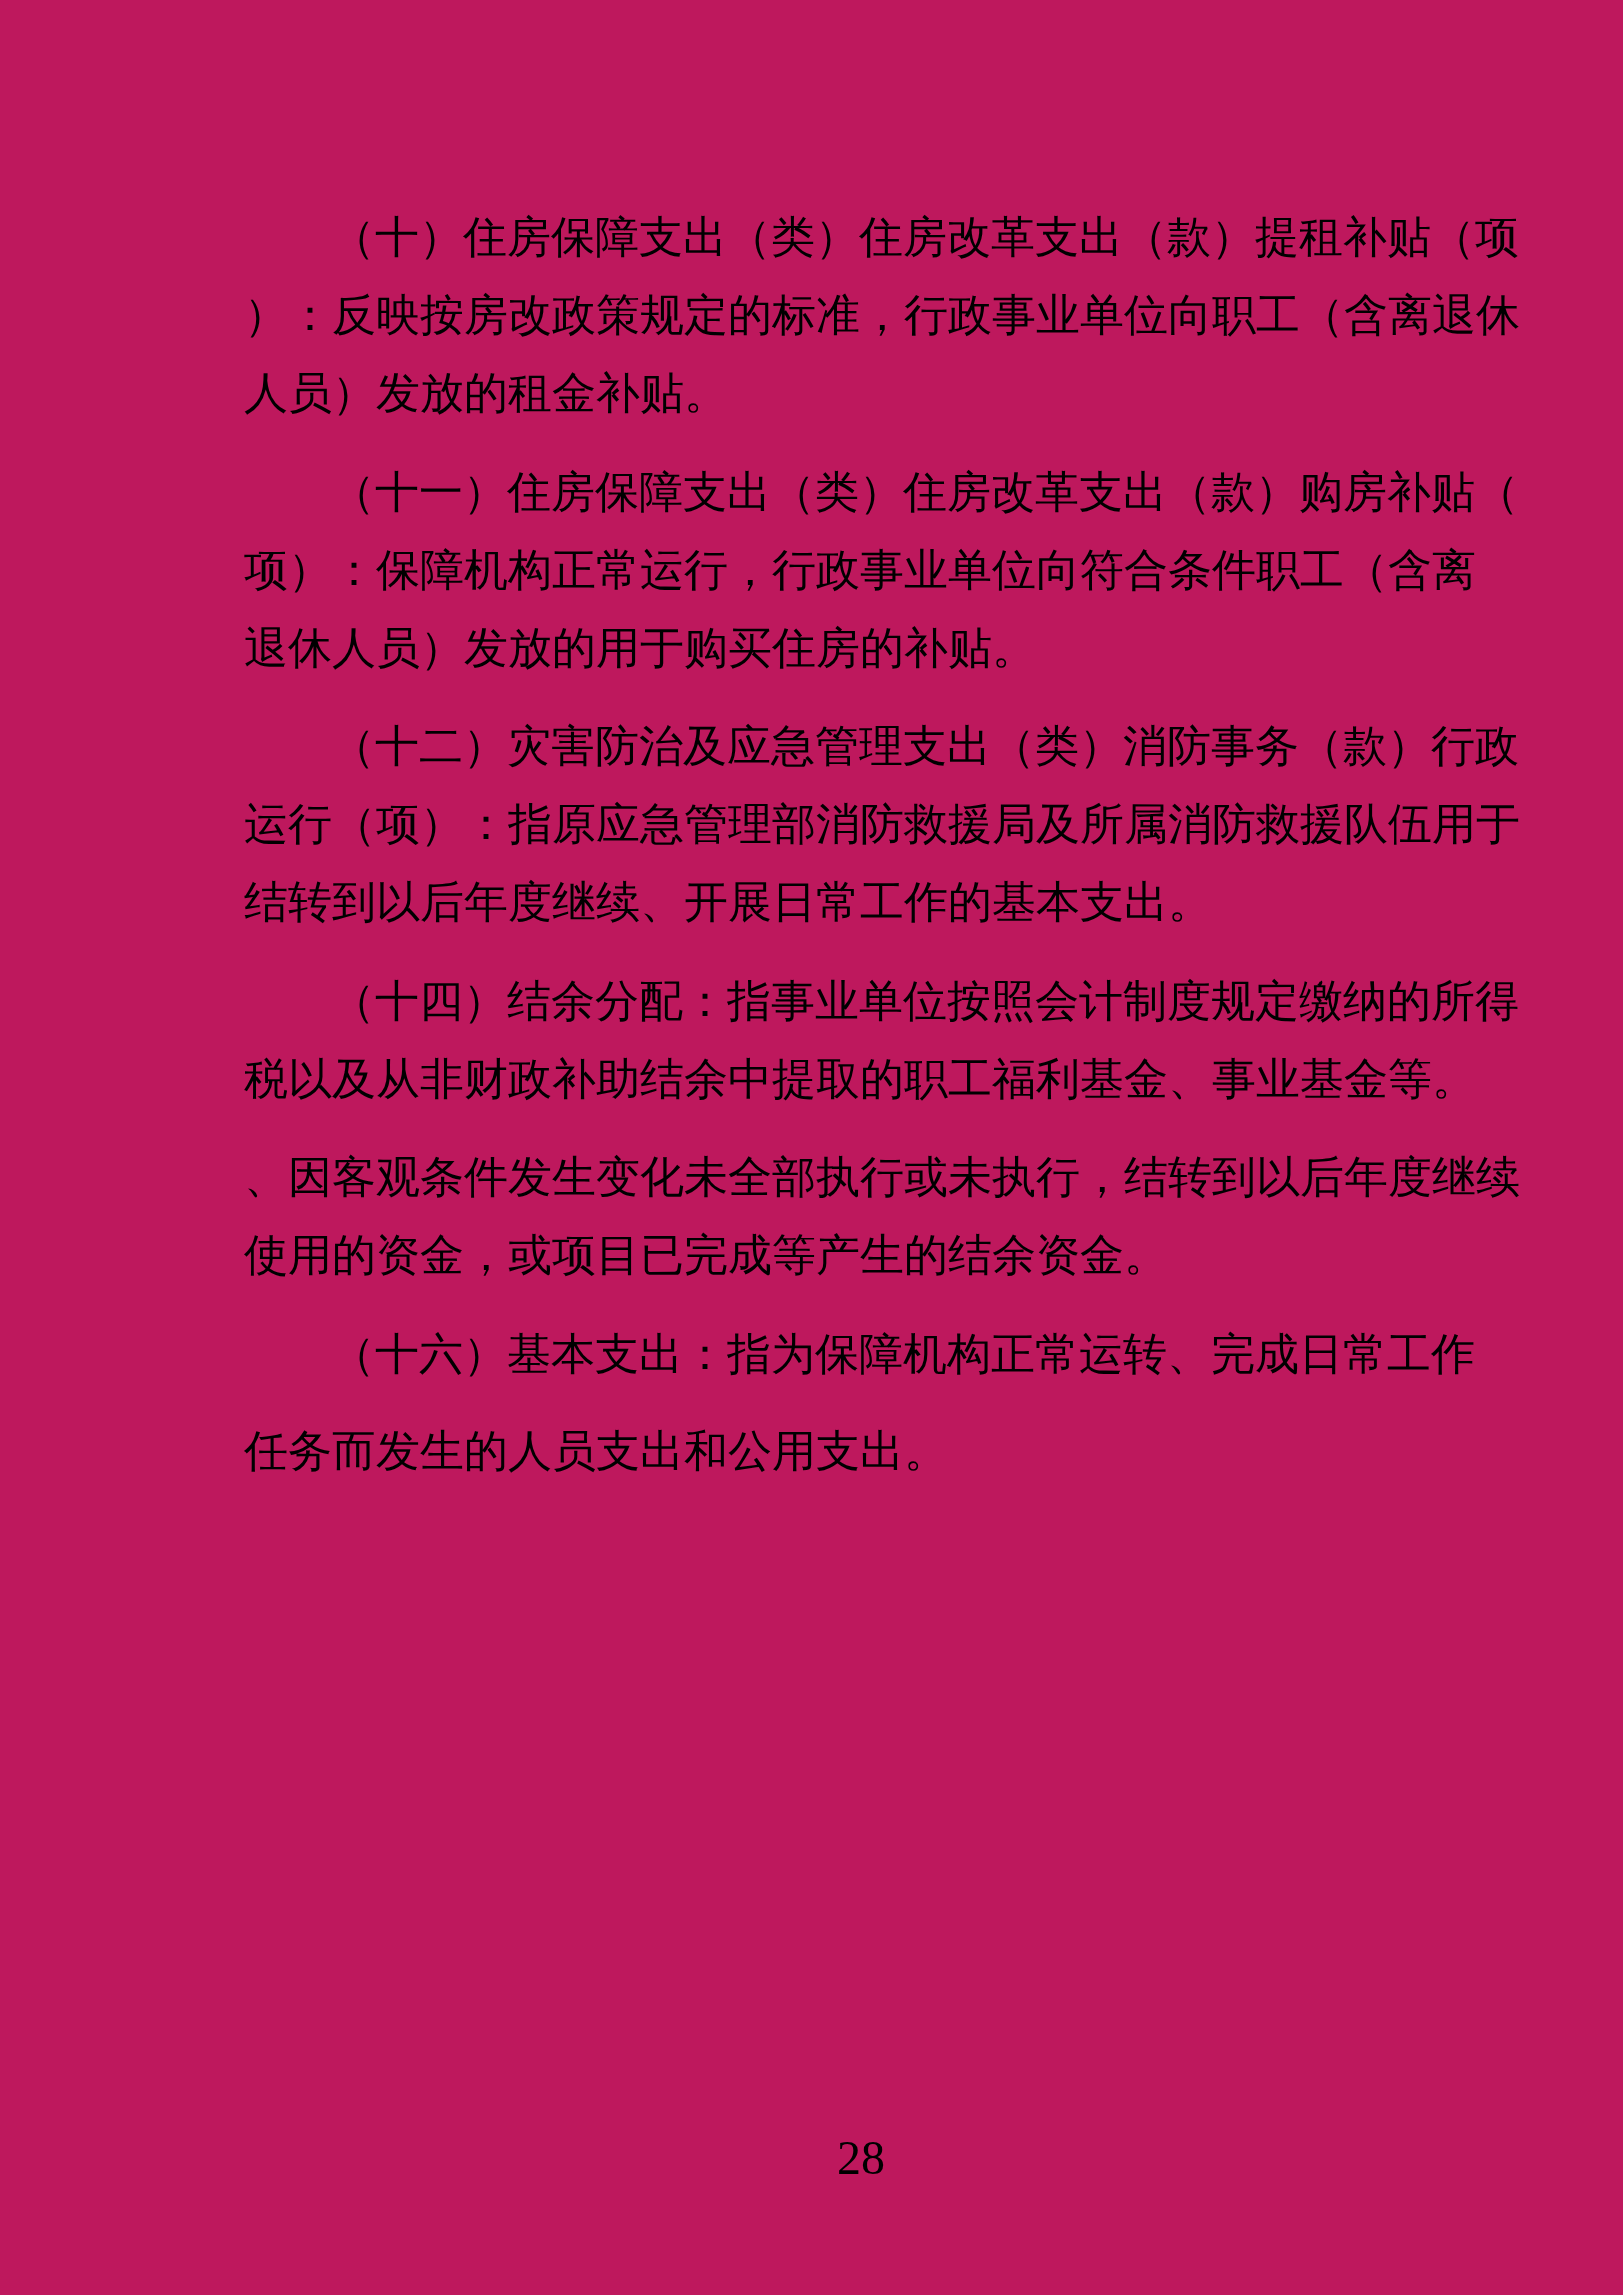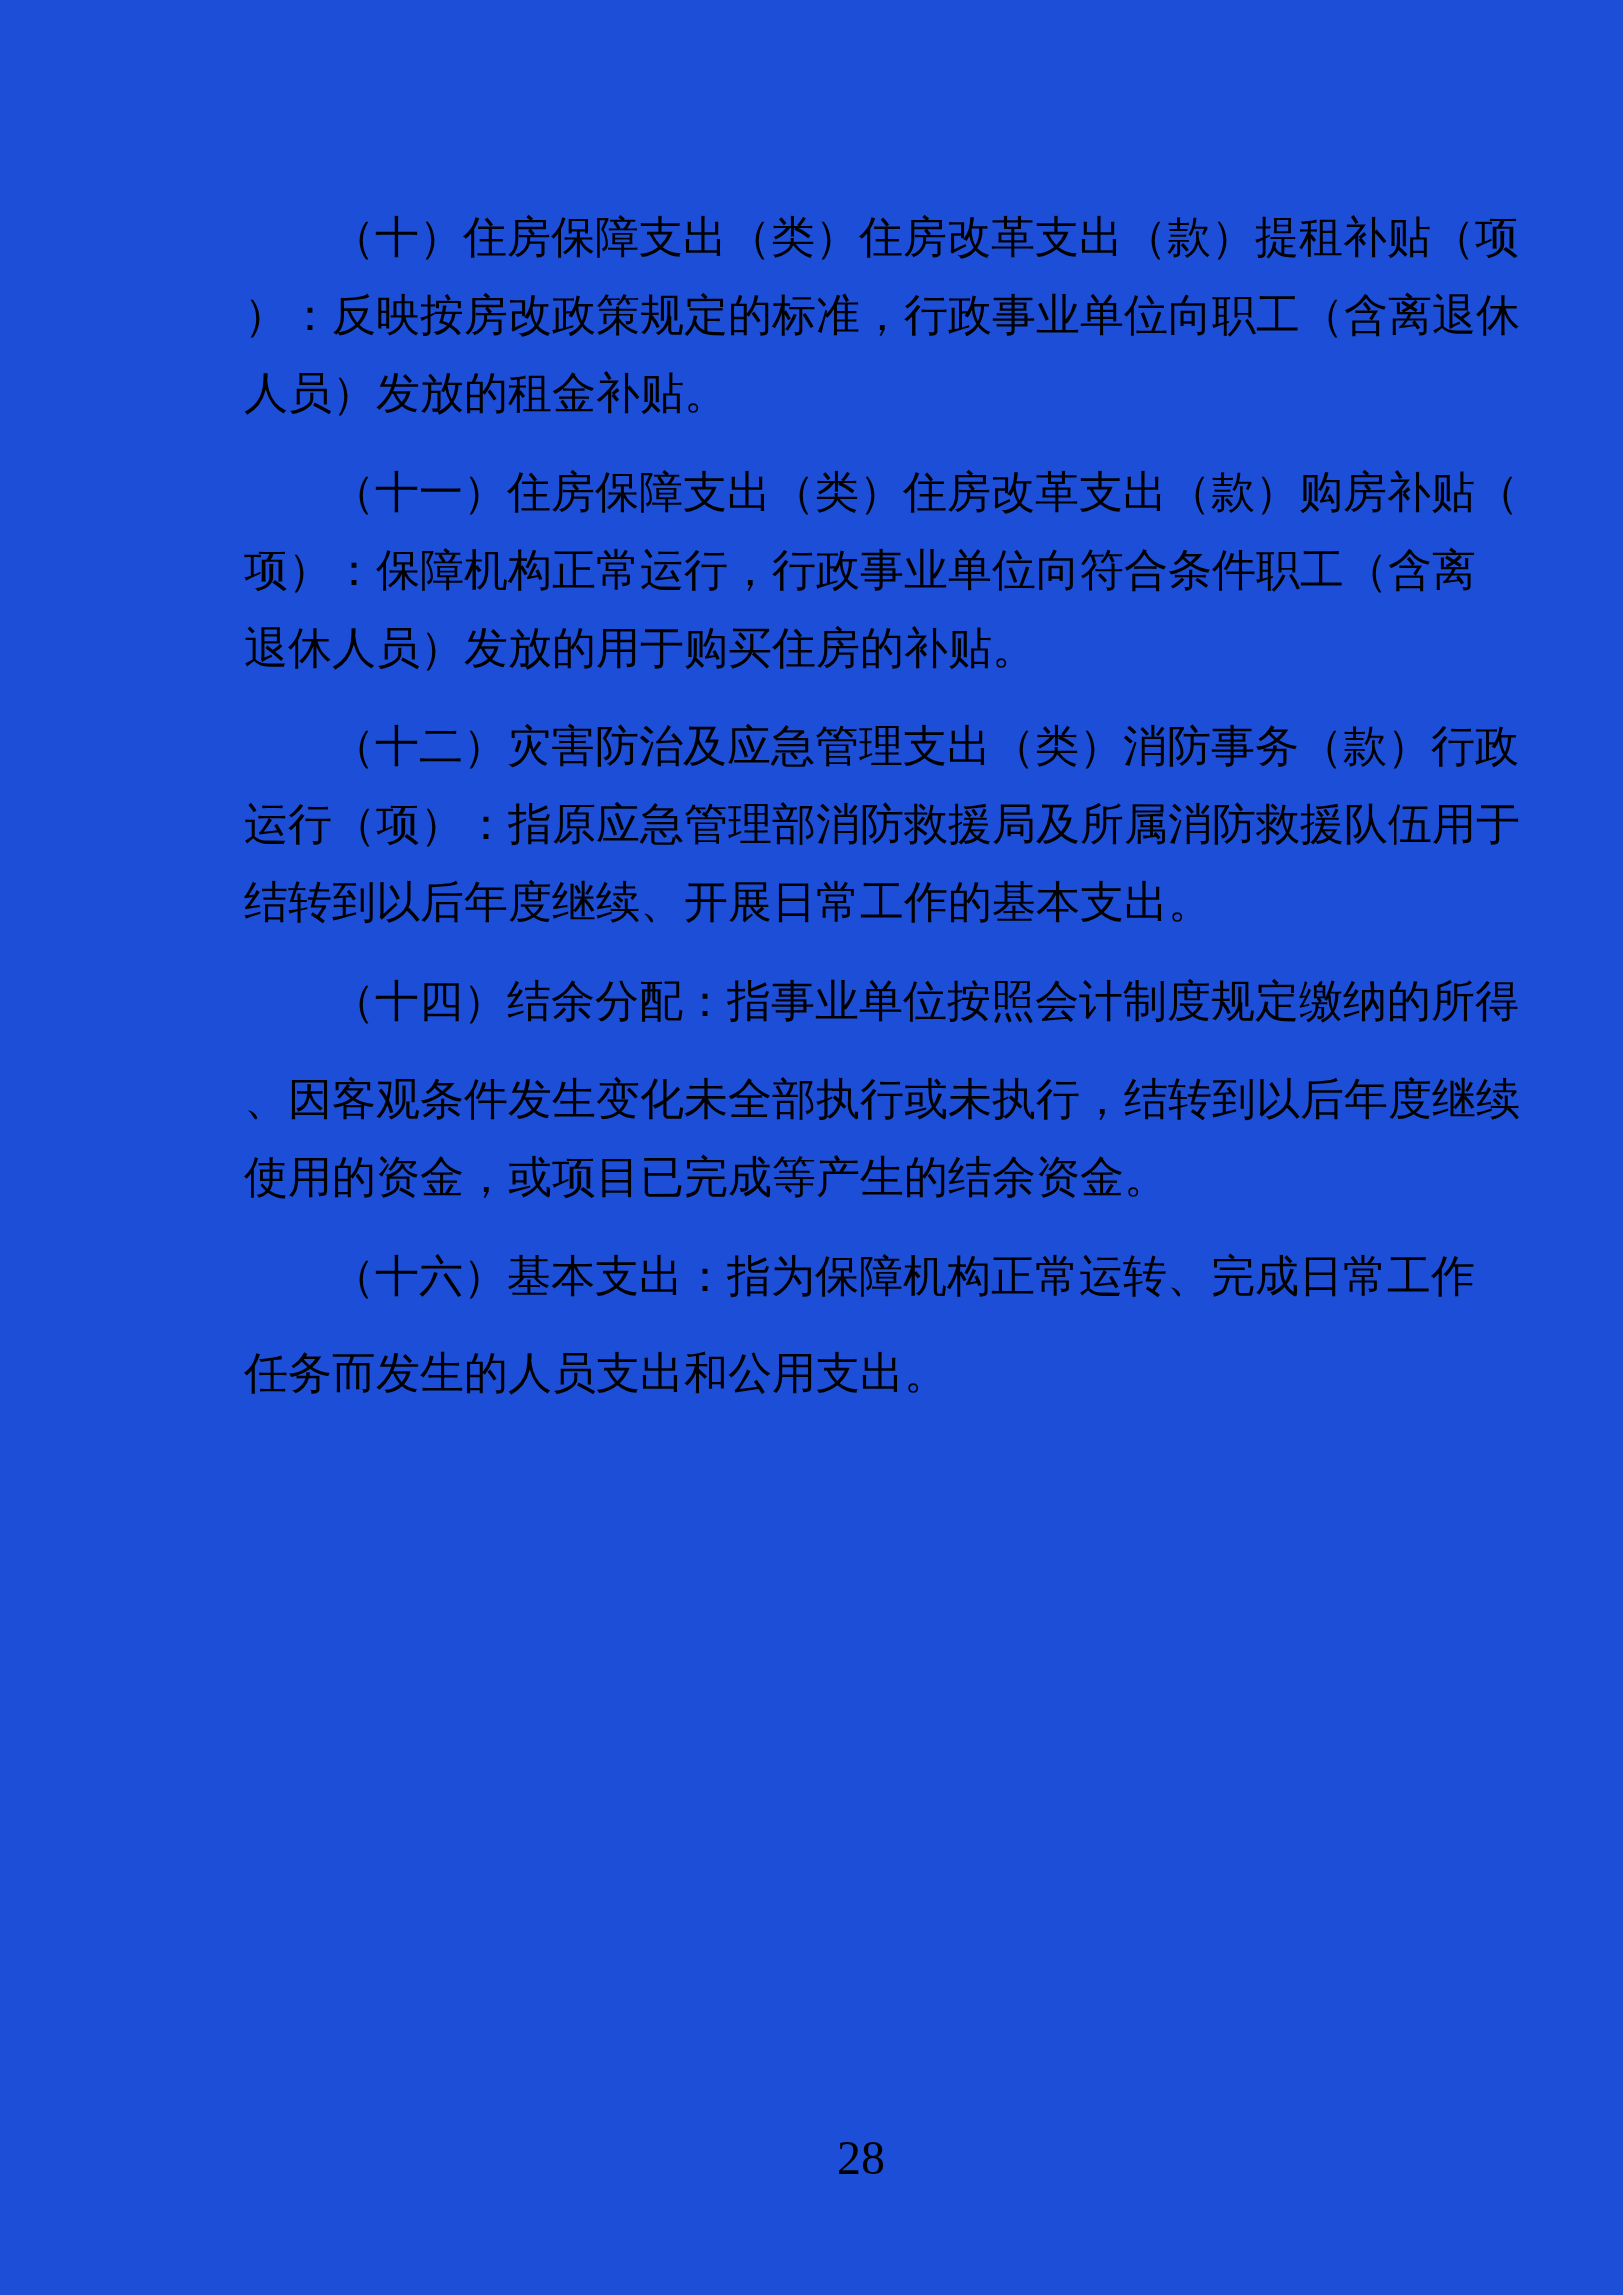--- a/index.html
+++ b/index.html
@@ -4,21 +4,21 @@
 <style>
   html, body {
     margin: 0;
     padding: 0;
     background: #ffffff;
   }
   .page {
     position: relative;
     width: 1623px;
     height: 2295px;
-    background: #1d4ed8;
+    background: #be185d;
     color: #000000;
     font-family: "Liberation Serif", "DejaVu Serif", serif;
     overflow: hidden;
     text-decoration: underline;
   }
   .content {
     position: absolute;
     left: 244px;
     top: 199px;
     width: 1268px;
@@ -80,20 +80,21 @@
 
     <div class="para">
       <div class="line first">（十二）灾害防治及应急管理支出（类）消防事务（款）行政</div>
       <div class="line">运行（项）：指原应急管理部消防救援局及所属消防救援队伍用于</div>
       <div class="line">结转到以后年度继续、开展日常工作的基本支出。</div>
     </div>
 
 
     <div class="para">
       <div class="line first">（十四）结余分配：指事业单位按照会计制度规定缴纳的所得</div>
+      <div class="line">税以及从非财政补助结余中提取的职工福利基金、事业基金等。</div>
     </div>
 
     <div class="para">
       <div class="line">、因客观条件发生变化未全部执行或未执行，结转到以后年度继续</div>
       <div class="line">使用的资金，或项目已完成等产生的结余资金。</div>
     </div>
 
     <div class="para gap-wide">
       <div class="line first">（十六）基本支出：指为保障机构正常运转、完成日常工作</div>
       <div class="line">任务而发生的人员支出和公用支出。</div>

